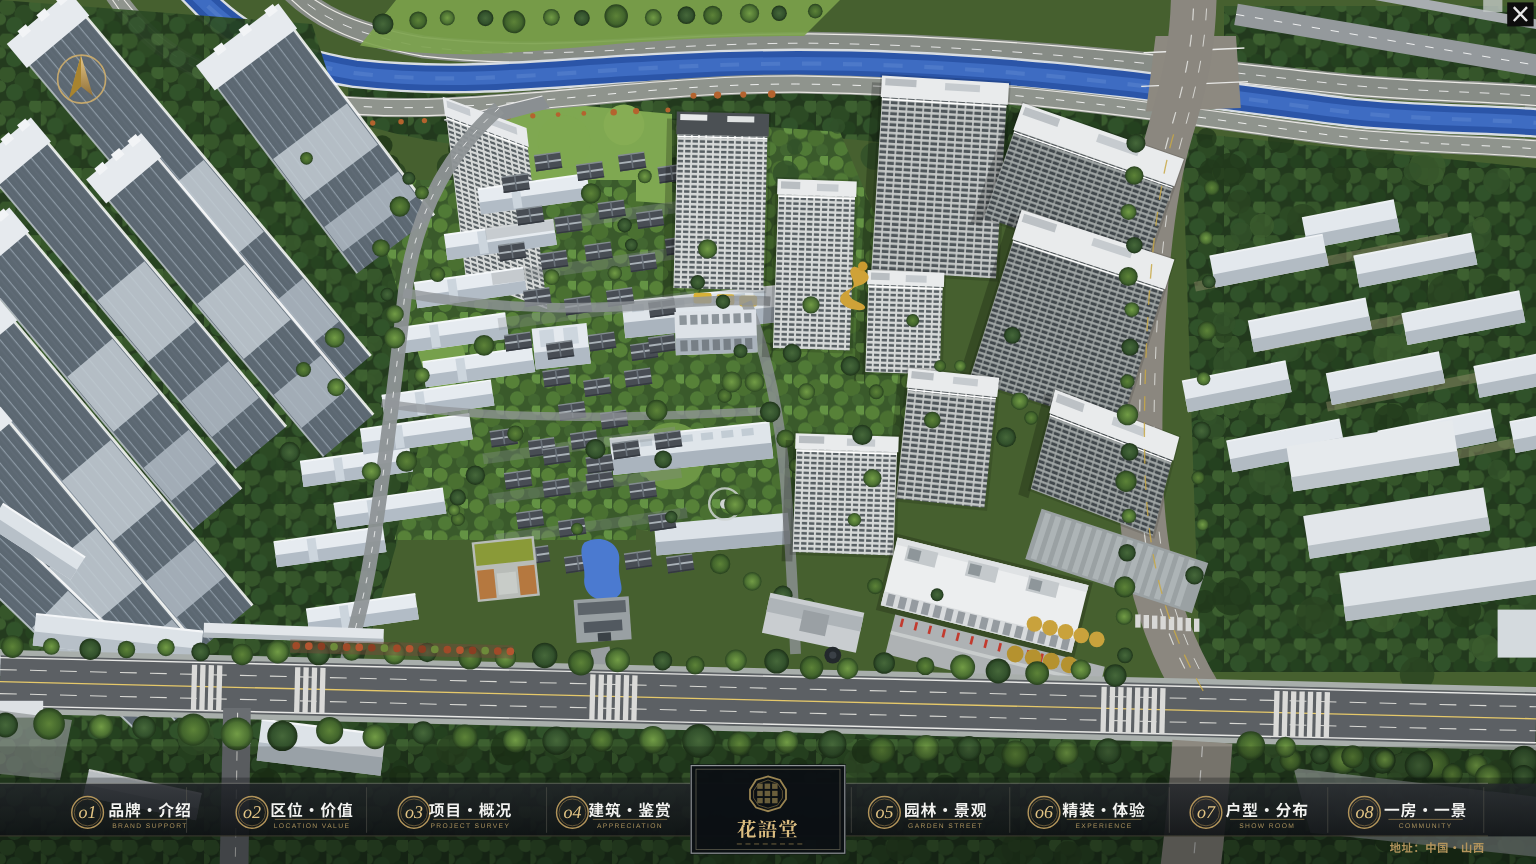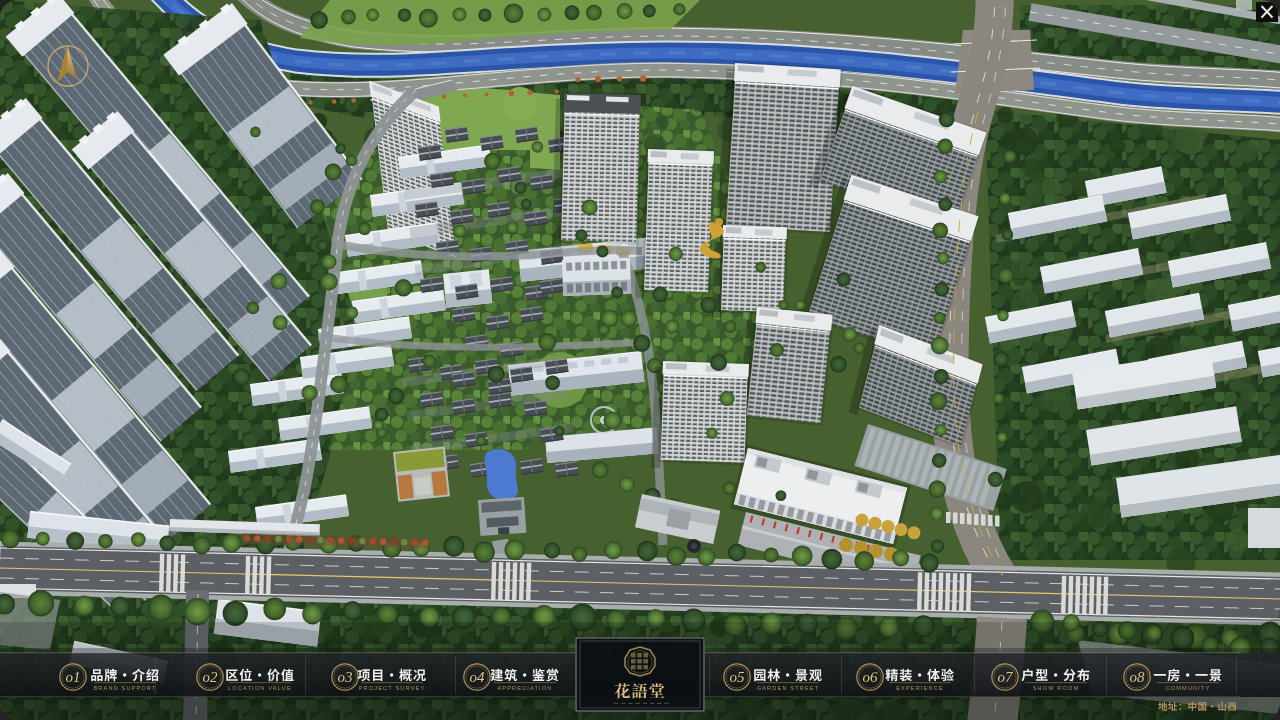--- a/index.html
+++ b/index.html
@@ -1,14 +1,14 @@
 <!DOCTYPE html>
 <html><head><meta charset="utf-8"><style>
 html,body{margin:0;padding:0;background:#222;}
-#stage{position:relative;width:1280px;height:720px;overflow:hidden;font-family:"Liberation Sans",sans-serif;border-radius:18px;}
+#stage{position:relative;width:1280px;height:720px;overflow:hidden;font-family:"Liberation Sans",sans-serif;}
 </style></head><body>
 <div id="stage">
 <svg width="1280" height="720" viewBox="0 0 1280 720">
 <defs>
 <radialGradient id="gt1">
           <stop offset="0" stop-color="#5d8338"></stop>
           <stop offset=".7" stop-color="#42652c"></stop>
           <stop offset="1" stop-color="#27401e"></stop>
         </radialGradient>
 <radialGradient id="gt2">

